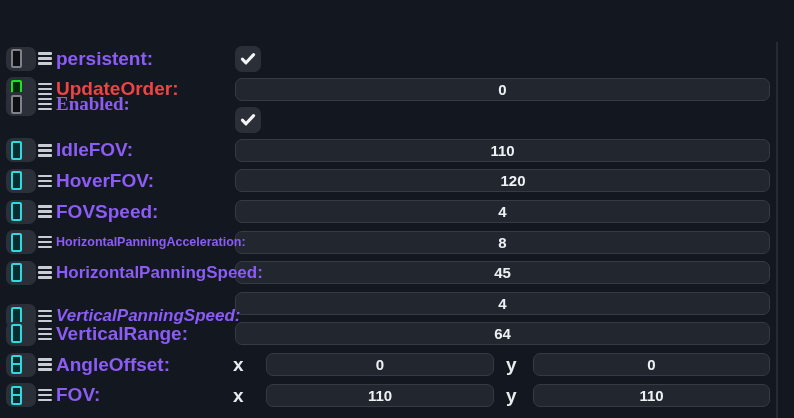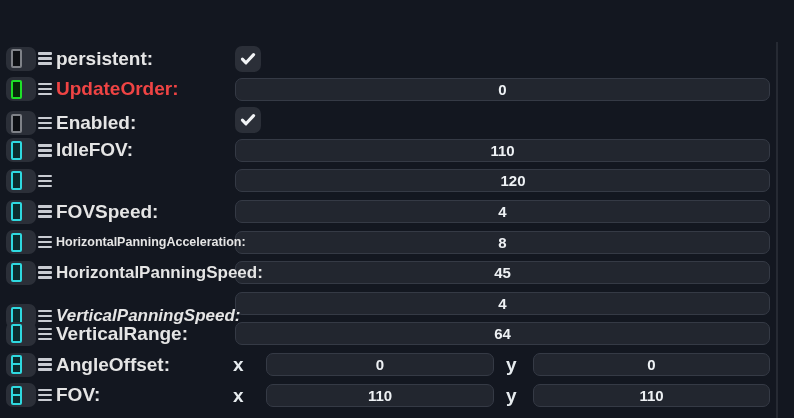--- a/index.html
+++ b/index.html
@@ -123,21 +123,21 @@
   .burger span {
     display: block;
     height: 2.5px;
     width: 100%;
     background: #c9ccd2;
     border-radius: 1px;
   }
 
   .label {
     flex: 0 0 auto;
-    color: #e5e5e5;
+    color: #8b5cf6;
     font-weight: bold;
     font-size: 19px;
     white-space: nowrap;
     margin-left: 3px;
     max-width: 206px;
     overflow: hidden;
   }
   .label.green { color: #ef4444; }
   .label.sz17 { font-size: 17px; }
   .label.sz13 { font-size: 12.5px; }
@@ -238,21 +238,21 @@
           <span></span>
           <span></span>
         </div>
         <div class="label green ">UpdateOrder:</div>
       </div>
       <div class="checkbox" style="top: 106.7px;">
         <svg width="18" height="18" viewBox="0 0 18 18">
           <path d="M3.4 9.2 L7 12.8 L14.6 4.6" fill="none" stroke="#f2f4f6" stroke-width="3.1" stroke-linecap="round" stroke-linejoin="round"></path>
         </svg>
       </div>
-      <div class="row" style="top: 108px;">
+      <div class="row" style="top: 89px; font-family: Liberation Serif, serif;">
         <div class="type-chip">
           <div class="type-box bool"></div>
         </div>
         <div class="burger">
           <span></span>
           <span></span>
           <span></span>
         </div>
         <div class="label ">Enabled:</div>
       </div>
@@ -275,20 +275,21 @@
       </div>
       <div class="row" style="top: 165.9px;">
         <div class="type-chip">
           <div class="type-box float"></div>
         </div>
         <div class="burger">
           <span></span>
           <span></span>
           <span></span>
         </div>
+        <div class="label ">HoverFOV:</div>
       </div>
       <div class="field wide" style="top: 200px;">
         <span class="val">4</span>
       </div>
       <div class="row" style="top: 196.5px;">
         <div class="type-chip">
           <div class="type-box float"></div>
         </div>
         <div class="burger">
           <span></span>

